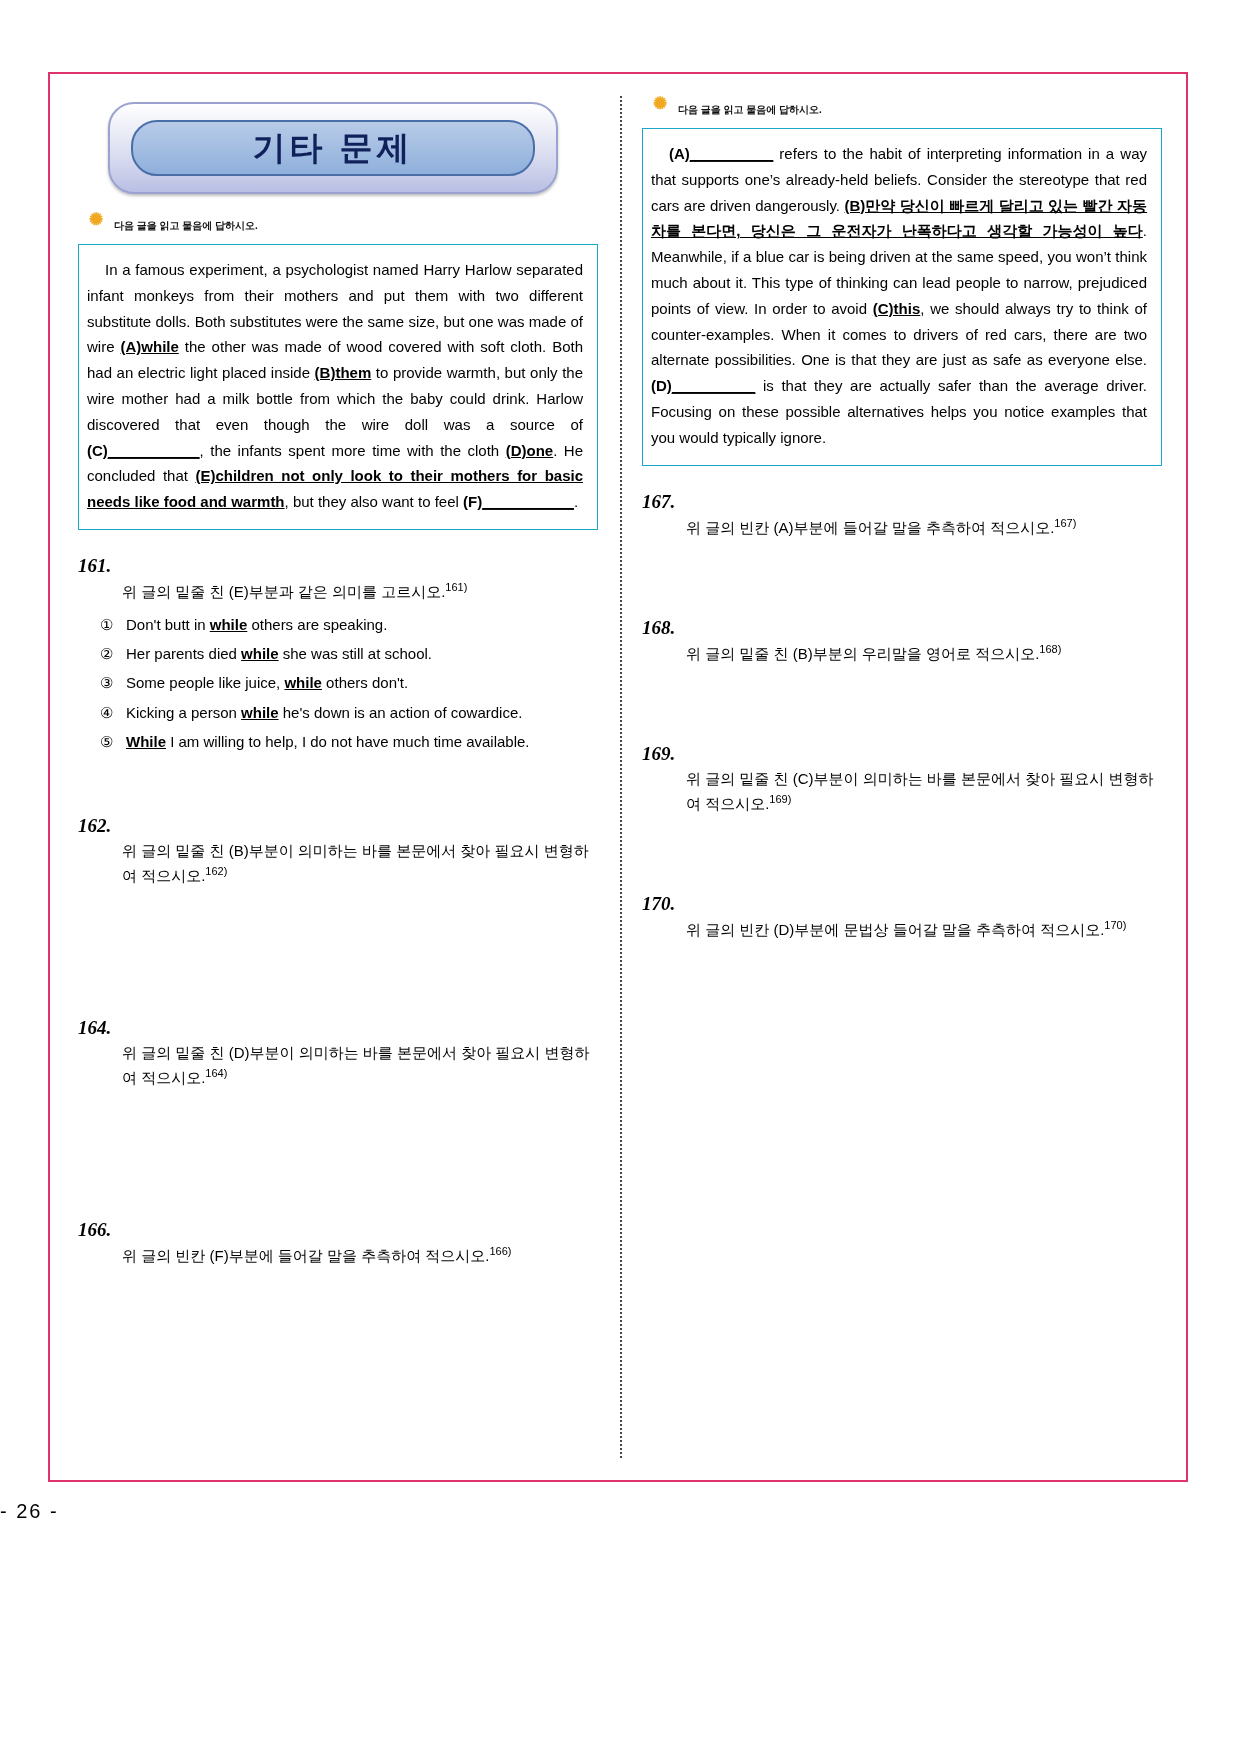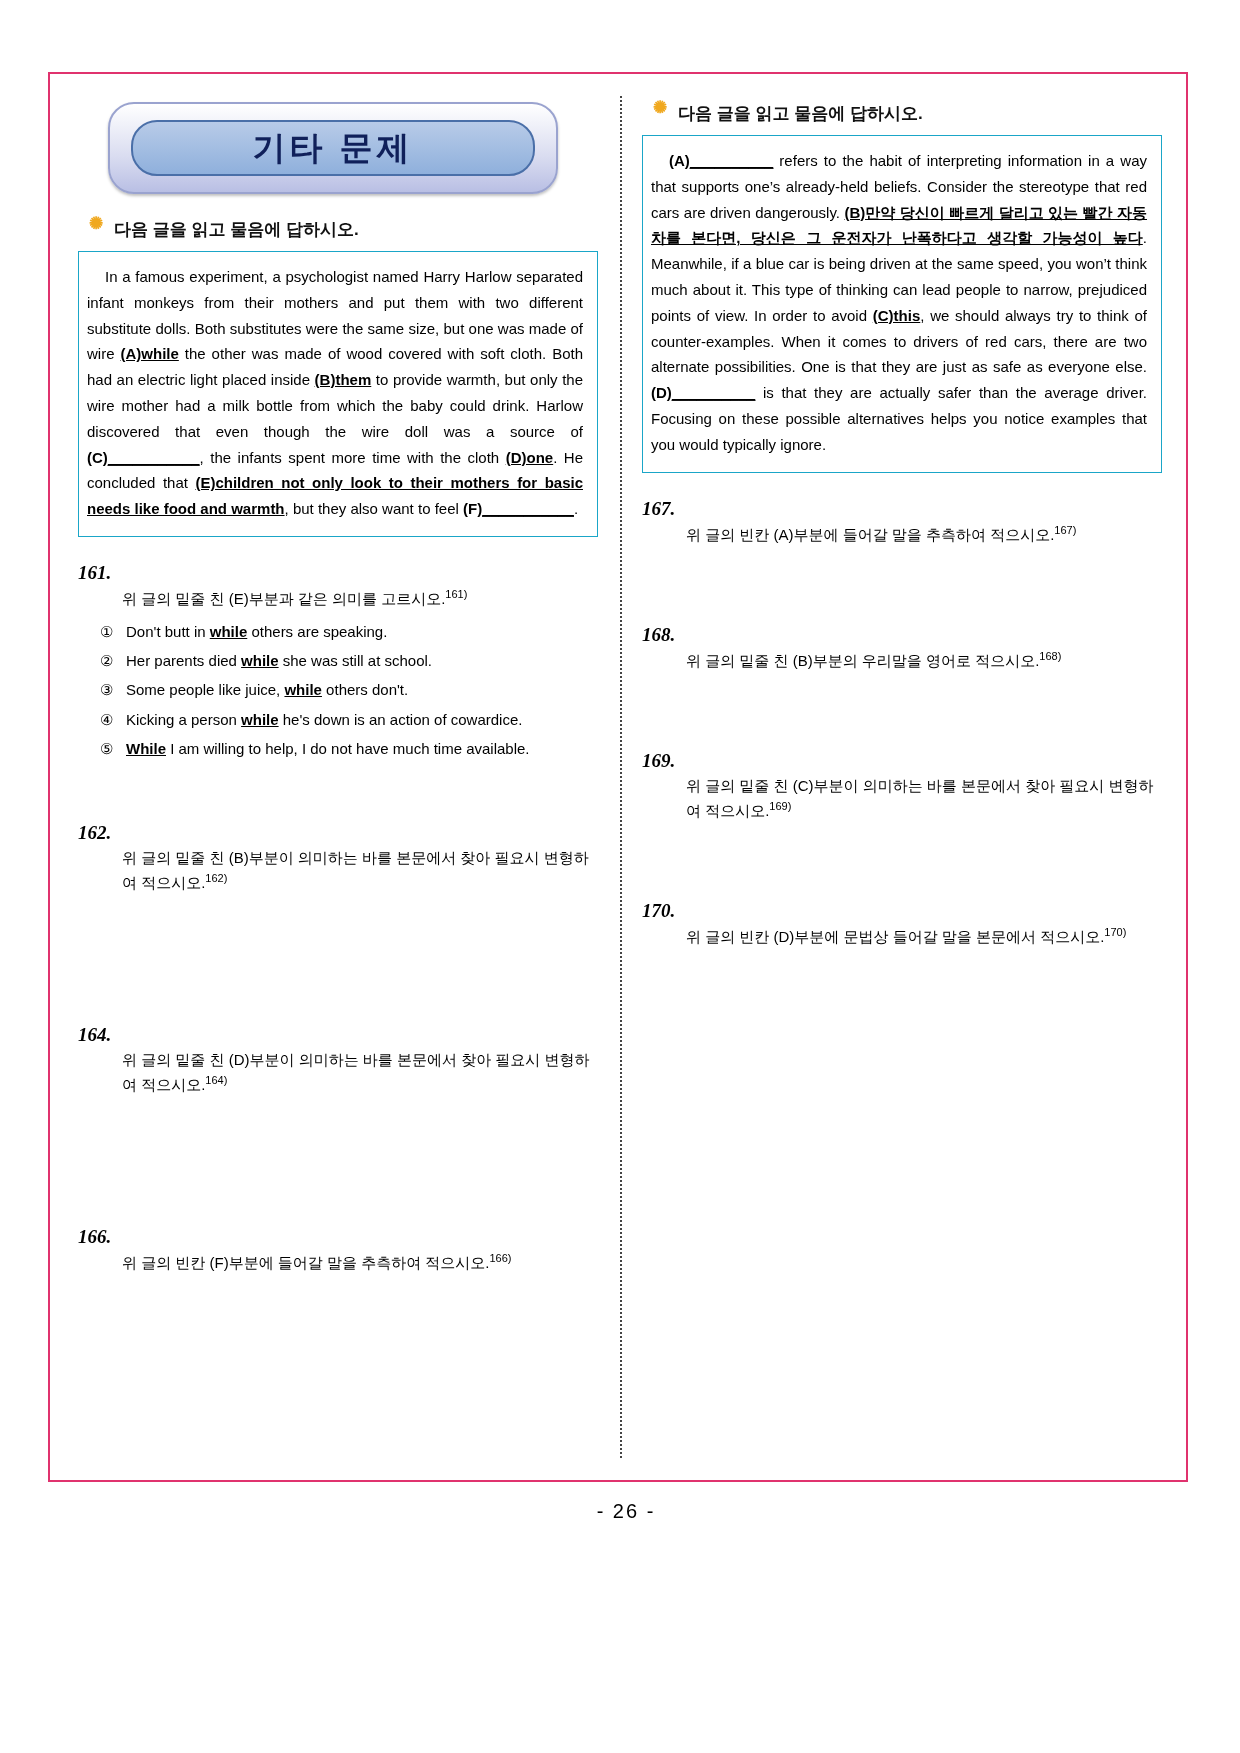--- a/index.html
+++ b/index.html
@@ -83,21 +83,21 @@
     letter-spacing: 4px;
     color: #10205a;
   }
 
   
   .instr {
     display: flex;
     align-items: center;
     gap: 8px;
     margin: 24px 0 10px 12px;
-    font-size: 17px;
+    font-size: 10px;
     font-weight: bold;
     color: #111;
   }
   .flower {
     width: 16px; height: 16px;
     position: relative;
     display: inline-block;
     flex: none;
   }
   .flower::before {
@@ -159,23 +159,22 @@
     gap: 8px;
   }
   .cnum { flex: none; width: 18px; }
   .ctext { flex: 1; text-align: justify; }
 
   .spacer-sm { height: 34px; }
   .spacer-md { height: 52px; }
 
   .pagenum {
     position: absolute;
-    left: 12px; right: 0;
+    left: 0; right: 0;
     top: 1500px;
-    text-align: center;
     font-size: 20px;
     letter-spacing: 2px;
   }
 </style>
 </head>
 <body>
 
 <div class="page">
   <div class="page-inner">
 
@@ -289,21 +288,21 @@
         <div class="qnum">169.</div>
         <div class="qtext">
           <span>위 글의 밑줄 친 (C)부분이 의미하는 바를 본문에서 찾아 필요시 변형하여 적으시오.</span><span class="sup">169)</span>
         </div>
       </div>
       <div class="spacer-md"></div>
 
       <div class="q">
         <div class="qnum">170.</div>
         <div class="qtext">
-          <span>위 글의 빈칸 (D)부분에 문법상 들어갈 말을 본문에서 적으시오.</span><span class="sup">170)</span>
+          <span>위 글의 빈칸 (D)부분에 문법상 들어갈 말을 추측하여 적으시오.</span><span class="sup">170)</span>
         </div>
       </div>
 
     </div>
 
   </div>
 </div>
 
 <div class="pagenum">- 26 -</div>
 

